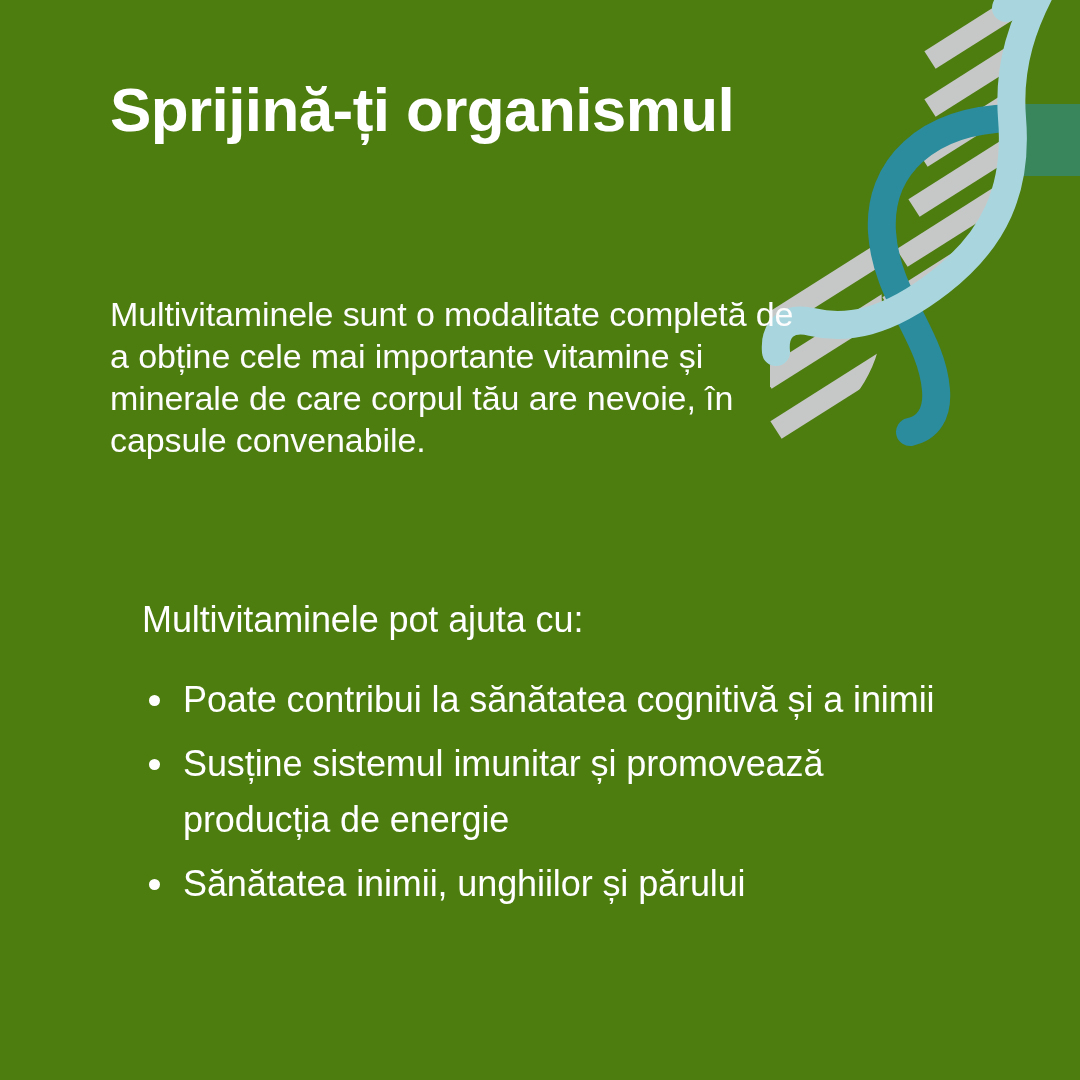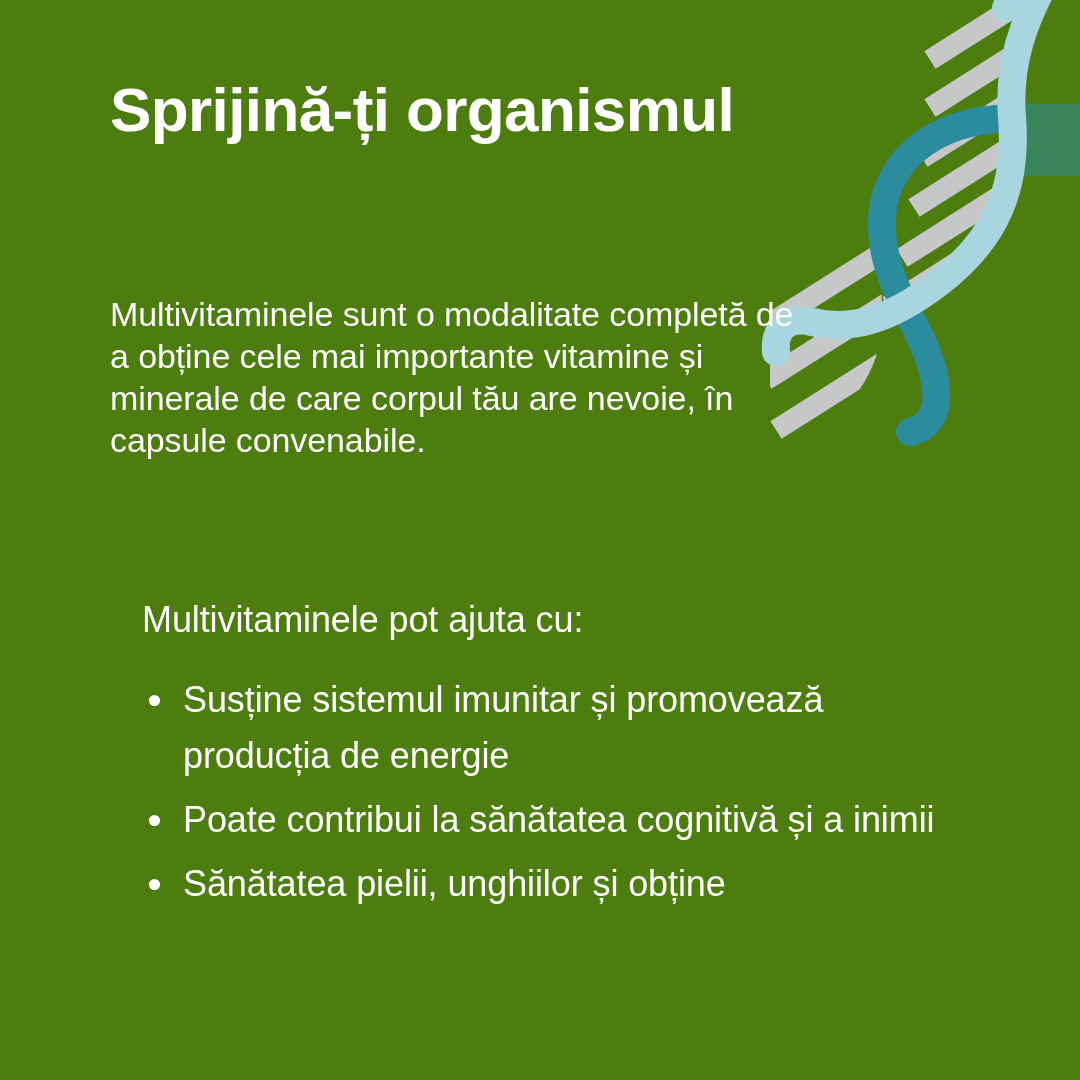--- a/index.html
+++ b/index.html
@@ -197,26 +197,26 @@
       <span class="hl-line">Sprijină-ți organismul</span>
     </h1>
 
     <p class="lead">Multivitaminele sunt o modalitate completă de a obține cele mai importante vitamine și minerale de care corpul tău are nevoie, în capsule convenabile.</p>
 
     <p class="subhead">Multivitaminele pot ajuta cu:</p>
 
     <ul class="benefits">
       <li class="benefit-item">
         <span class="benefit-bullet"></span>
+        <span class="benefit-text">Poate contribui la sănătatea cognitivă și a inimii</span>
+      </li>
+      <li class="benefit-item">
+        <span class="benefit-bullet"></span>
         <span class="benefit-text">Susține sistemul imunitar și promovează producția de energie</span>
       </li>
       <li class="benefit-item">
         <span class="benefit-bullet"></span>
-        <span class="benefit-text">Poate contribui la sănătatea cognitivă și a inimii</span>
-      </li>
-      <li class="benefit-item">
-        <span class="benefit-bullet"></span>
-        <span class="benefit-text">Sănătatea pielii, unghiilor și obține</span>
+        <span class="benefit-text">Sănătatea inimii, unghiilor și părului</span>
       </li>
     </ul>
 
   </div>
 </div>
 
 </body></html>

